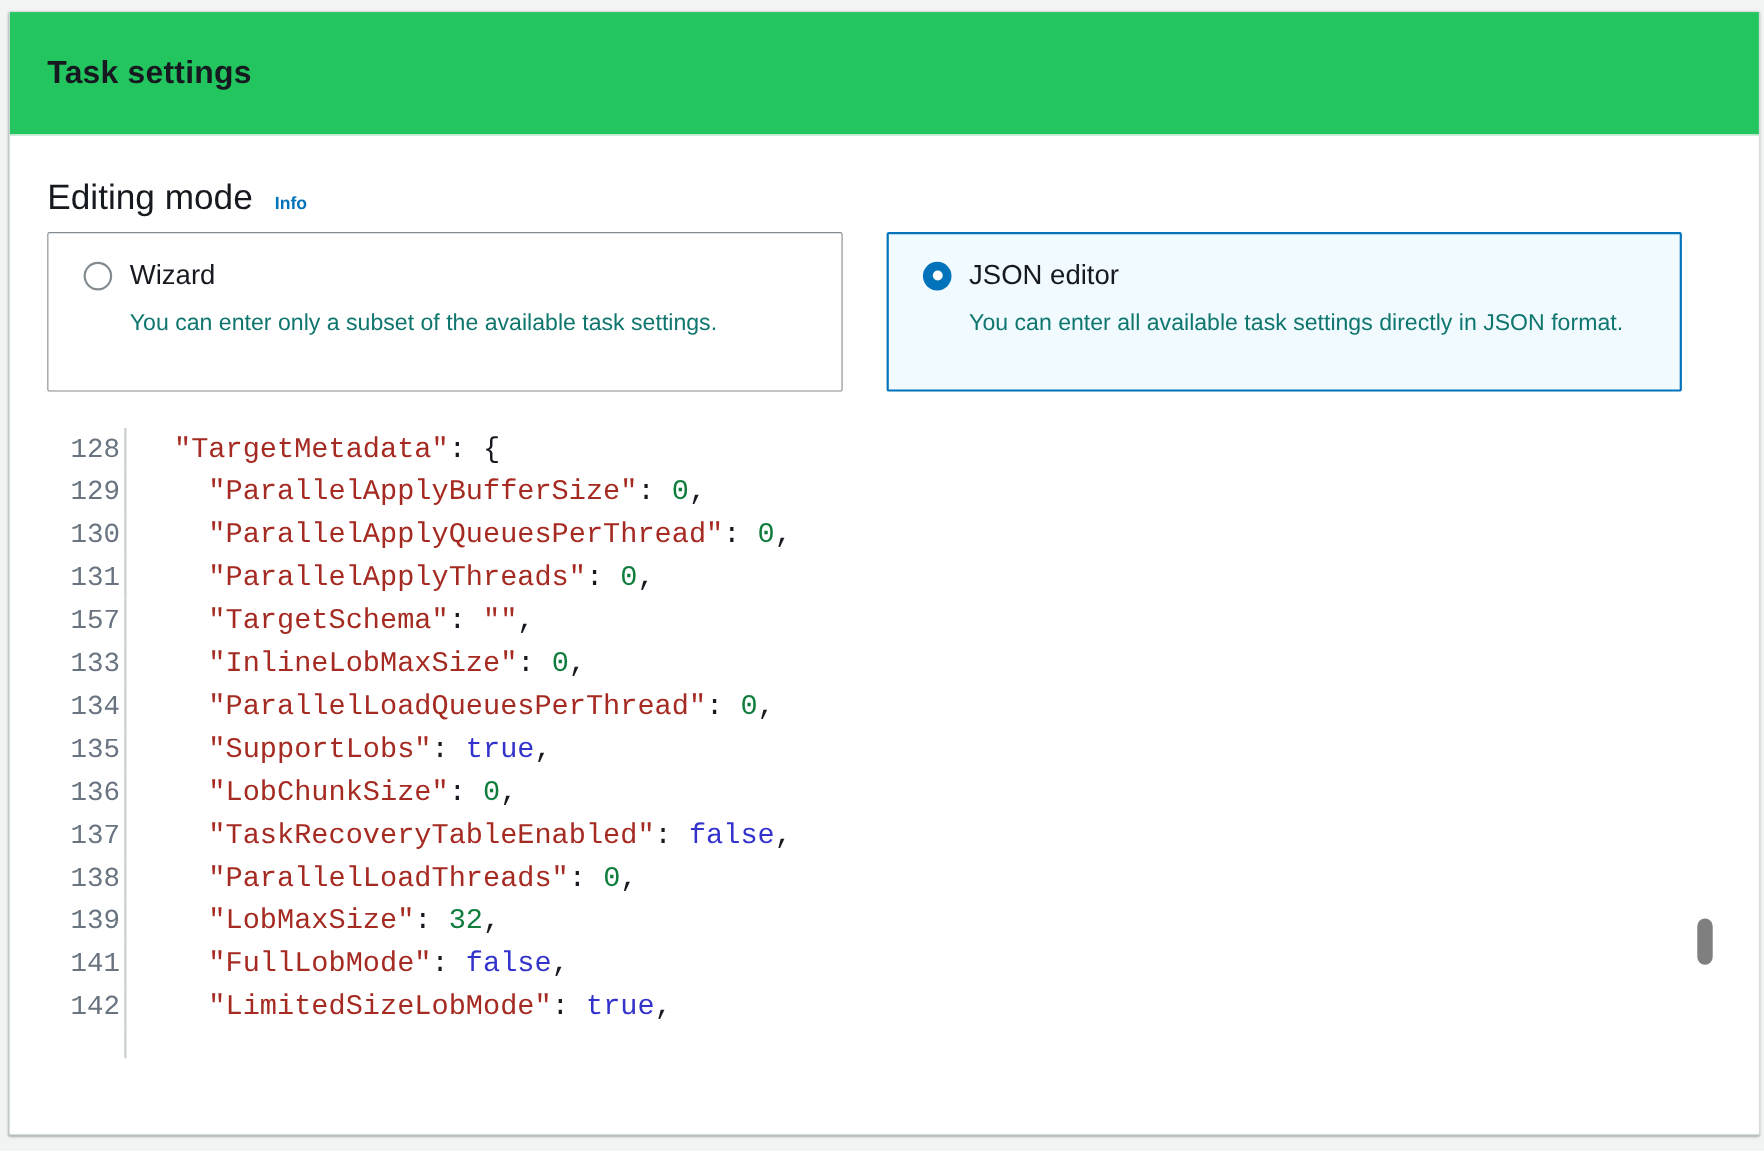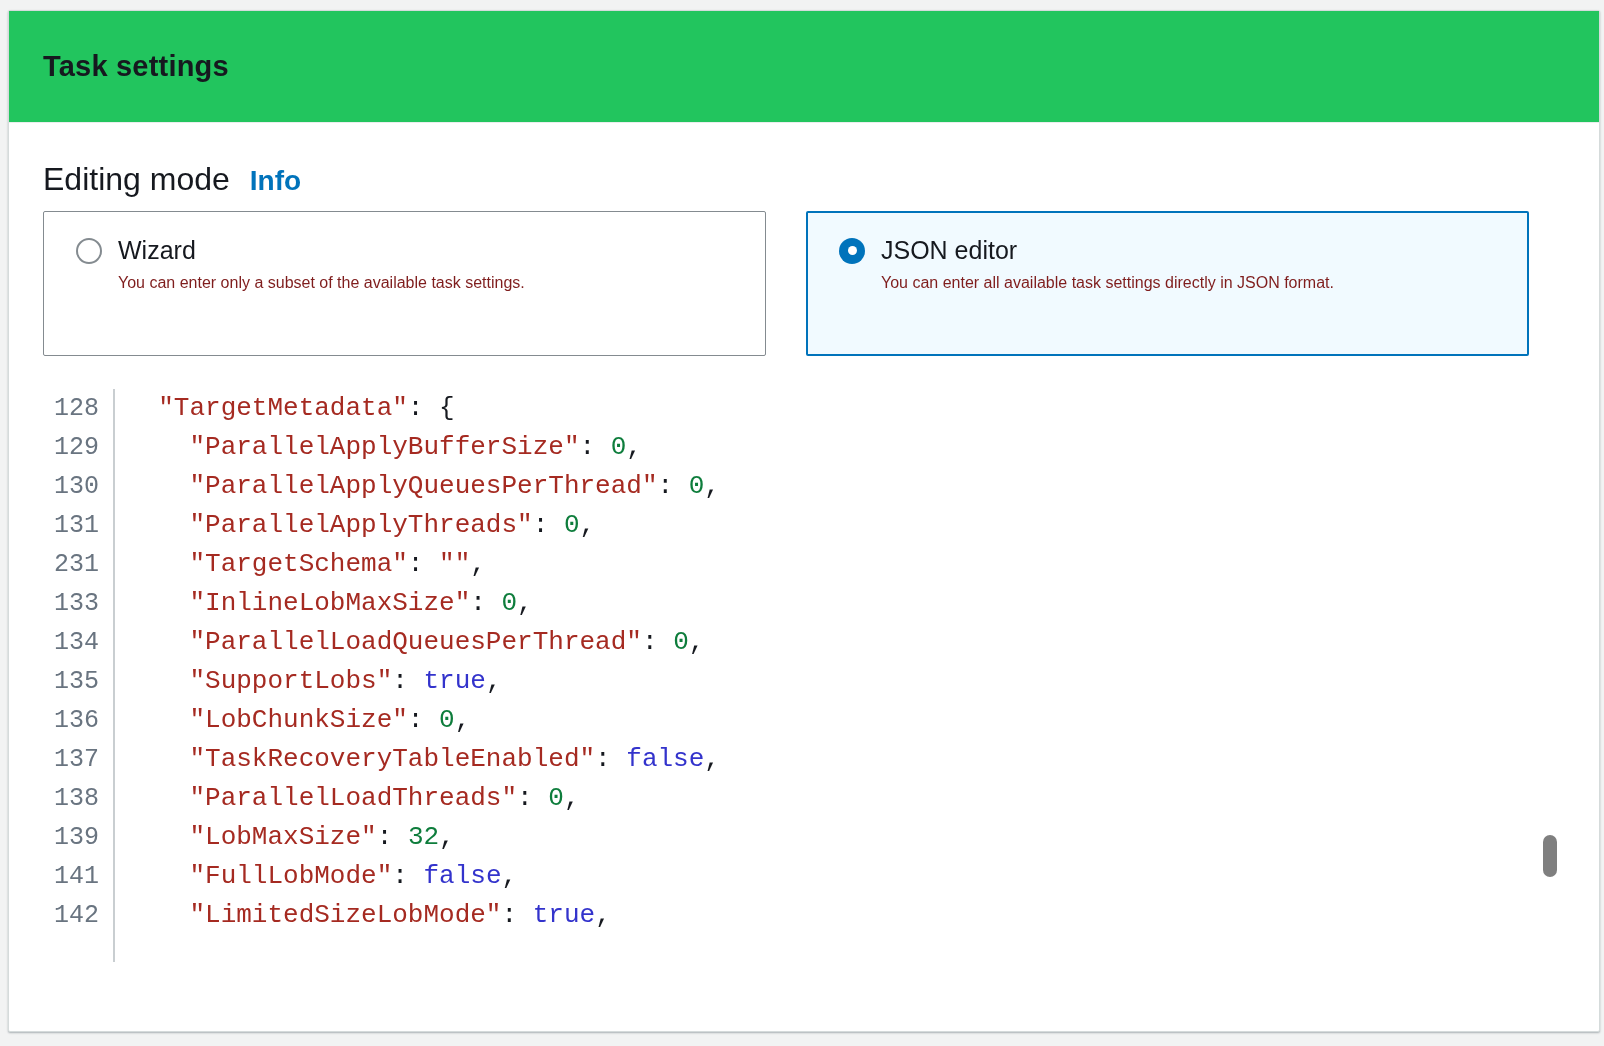--- a/index.html
+++ b/index.html
@@ -41,21 +41,21 @@
     margin-top: 38px;
     display: flex;
     align-items: baseline;
     gap: 20px;
   }
   .field-label {
     font-size: 32px;
     color: #16191f;
   }
   .info-link {
-    font-size: 28px;
+    font-size: 16px;
     font-weight: 700;
     color: #0073bb;
     text-decoration: none;
     cursor: pointer;
   }
   .tiles {
     margin-top: 13px;
     display: flex;
     gap: 40px;
   }
@@ -98,45 +98,46 @@
     width: 9px; height: 9px;
     margin: -4.5px 0 0 -4.5px;
     border-radius: 50%;
     background: #ffffff;
   }
   .tile-title {
     font-size: 25px;
     color: #16191f;
   }
   .tile-desc {
+    margin-top: 11px;
     margin-left: 42px;
     max-width: 605px;
-    font-size: 16px;
+    font-size: 21px;
     line-height: 35px;
-    color: #7f1d1d;
+    color: #0f766e;
   }
   
   .editor {
     margin-top: 33px;
     font-family: "Liberation Mono", monospace;
     font-size: 26px;
     color: #16191f;
     cursor: text;
   }
   .line {
     display: flex;
     height: 39px;
     line-height: 39px;
     white-space: pre;
   }
   .line .num {
     width: 70px;
     flex: 0 0 auto;
     text-align: right;
-    padding-right: 14px;
+    padding-right: 4px;
     color: #697480;
     font-size: 25px;
   }
   .line .code {
     border-left: 2px solid #c9ced1;
     padding-left: 12px;
   }
   .tokens { display: inline-block; height: 39px; }
   .tokens.hl { background: #d79f9f; }
   .key, .tok-string { color: #a52a21; }
@@ -205,21 +206,21 @@
     <span class="num">130</span>
     <span class="code"><span class="indent">    </span><span class="tokens"><span class="key">"ParallelApplyQueuesPerThread"</span><span class="punct">: </span><span class="value tok-number">0</span><span class="comma">,</span></span></span>
   </div>
 
   <div class="line">
     <span class="num">131</span>
     <span class="code"><span class="indent">    </span><span class="tokens"><span class="key">"ParallelApplyThreads"</span><span class="punct">: </span><span class="value tok-number">0</span><span class="comma">,</span></span></span>
   </div>
 
   <div class="line">
-    <span class="num">231</span>
+    <span class="num">157</span>
     <span class="code"><span class="indent">    </span><span class="tokens"><span class="key">"TargetSchema"</span><span class="punct">: </span><span class="value tok-string">""</span><span class="comma">,</span></span></span>
   </div>
 
   <div class="line">
     <span class="num">133</span>
     <span class="code"><span class="indent">    </span><span class="tokens"><span class="key">"InlineLobMaxSize"</span><span class="punct">: </span><span class="value tok-number">0</span><span class="comma">,</span></span></span>
   </div>
 
   <div class="line">
     <span class="num">134</span>

